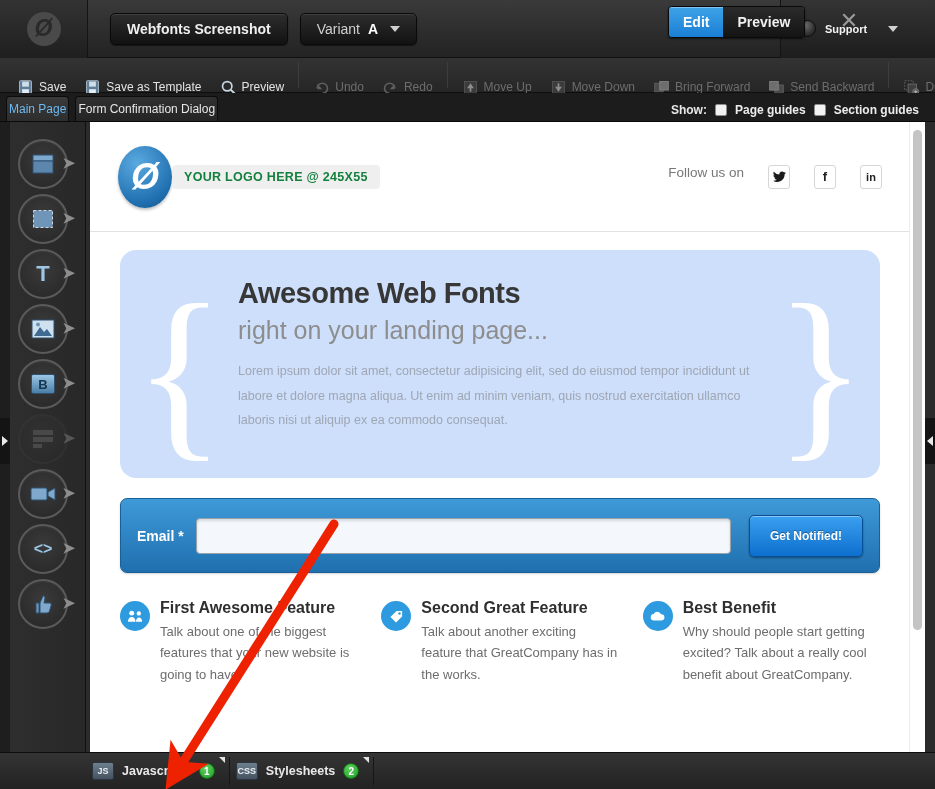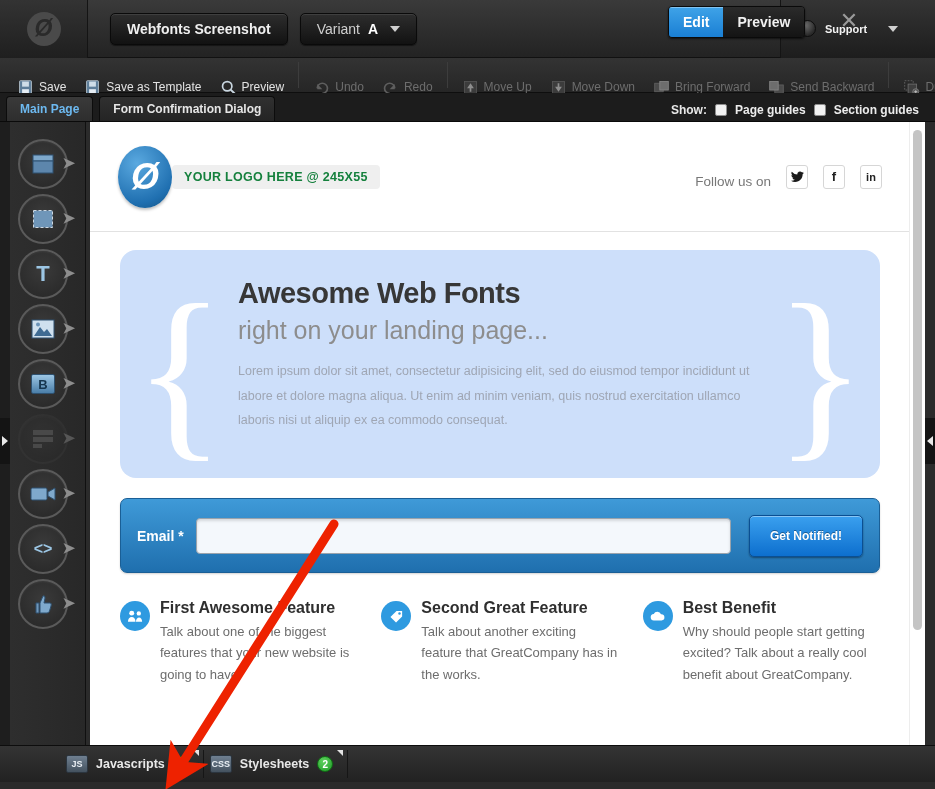--- a/index.html
+++ b/index.html
@@ -103,22 +103,22 @@
     border-right: 1px solid #3d3d3d; margin: 0 5px; }
   .ic { width: 17px; height: 17px; display: block; flex: none; }
 
   
   .tabbar {
     position: absolute; top: 93px; left: 0; width: 935px; height: 29px;
     background: #1c1c1c; border-bottom: 1px solid #0a0a0a;
     display: flex; align-items: flex-end;
   }
   .ptab {
-    height: 25px; padding: 0 13px; display: flex; align-items: center;
-    font-size: 12px; font-weight: bold; cursor: pointer;
+    height: 25px; padding: 0 2px; display: flex; align-items: center;
+    font-size: 12px; font-weight: normal; cursor: pointer;
     border-radius: 4px 4px 0 0; margin-left: 6px;
     border: 1px solid #0c0c0c; border-bottom: none;
   }
   .ptab.sel { background: linear-gradient(#3a3a3a,#2e2e2e); color: #6db9f0; }
   .ptab.unsel { background: linear-gradient(#303030,#242424); color: #e6e6e6; }
   .showgrp {
     margin-left: auto; display: flex; align-items: center; gap: 8px;
     padding-right: 16px; padding-bottom: 4px;
   }
   .showgrp .shlabel { color: #e8e8e8; font-size: 12px; font-weight: bold; }
@@ -204,21 +204,21 @@
     line-height: 1; box-shadow: 0 2px 3px rgba(0,0,0,.25);
     flex: none;
   }
   .logo-placeholder {
     margin-left: 0; height: 24px; padding: 0 12px;
     background: #efefef; border-radius: 4px;
     display: flex; align-items: center;
     color: #15803d; font-size: 12.5px; font-weight: bold; letter-spacing: .3px;
   }
   .follow {
-    margin-left: auto; display: flex; align-items: flex-end; gap: 15px;
+    margin-left: auto; display: flex; align-items: flex-start; gap: 24px;
   }
   .follow-txt { color: #777; font-size: 13.5px; }
   .sq-social {
     width: 22px; height: 24px; border: 1px solid #d6d6d6; border-radius: 3px;
     display: flex; align-items: center; justify-content: center;
     color: #222; font-size: 13px; font-weight: bold; cursor: pointer;
     background: #fff;
   }
   .hero {
     margin: 18px 30px 0 30px; height: 228px; border-radius: 16px;
@@ -281,24 +281,24 @@
     position: absolute; top: 0; right: 1px; width: 15px; height: 630px;
     background: #fff; border-left: 1px solid #ededed;
   }
   .vthumb {
     position: absolute; top: 8px; left: 3px; width: 9px; height: 500px;
     background: #c4c4c4; border-radius: 5px; cursor: pointer;
   }
 
   
   .bottombar {
-    position: absolute; left: 0; bottom: 7px; width: 935px; height: 37px;
+    position: absolute; left: 0; bottom: 0; width: 935px; height: 37px;
     background: linear-gradient(#343434, #222);
     border-top: 1px solid #0d0d0d;
-    display: flex; align-items: center; padding-left: 60px;
+    display: flex; align-items: center; padding-left: 86px;
   }
   .res-btn {
     position: relative; display: flex; align-items: center; gap: 8px;
     height: 28px; padding: 0 14px 0 6px; cursor: pointer;
     border-right: 1px solid #161616;
   }
   .res-tag {
     width: 22px; height: 18px; border-radius: 2px;
     background: linear-gradient(#6f7f90, #44525f);
     color: #e9eef3; font-size: 9px; font-weight: bold;

